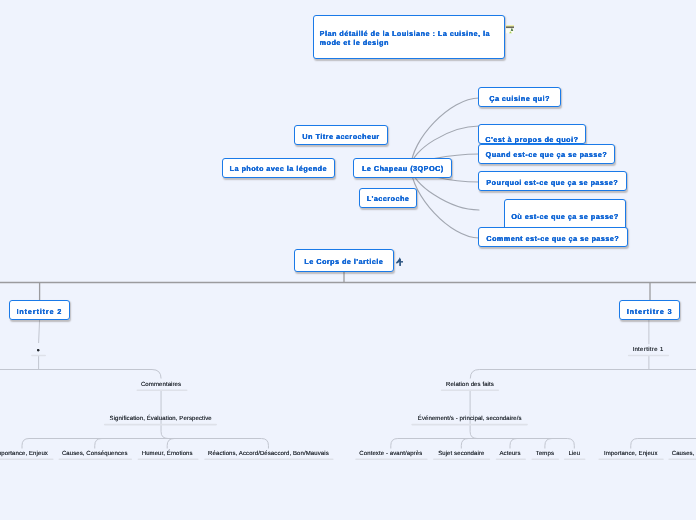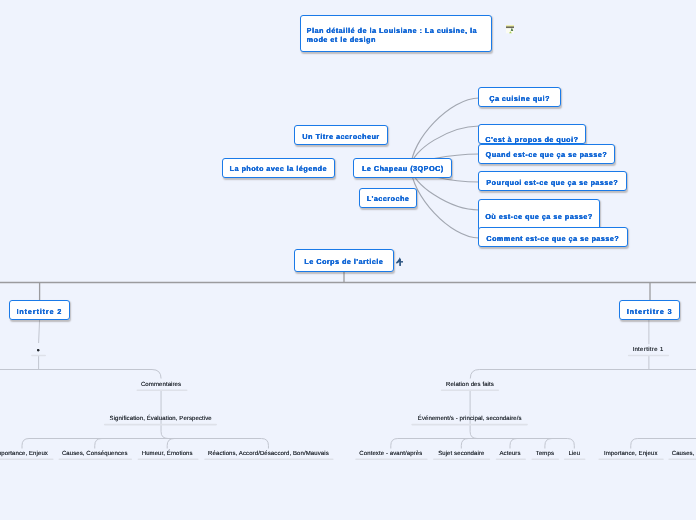--- a/index.html
+++ b/index.html
@@ -107,21 +107,21 @@
       <path d="M356,459.2 L426.9,459.2"></path>
       <path d="M433.8,459.2 L489.4,459.2"></path>
       <path d="M496.5,459.2 L525.2,459.2"></path>
       <path d="M532.2,459.2 L558.3,459.2"></path>
       <path d="M564.7,459.2 L584.7,459.2"></path>
       <path d="M599.2,459.2 L663,459.2"></path>
       <path d="M669.1,459.2 L740,459.2"></path>
     </g>
   </svg>
 
-  <div class="node ml" id="n-title" style="left:300px;top:15.2px;width:192px;height:37px;padding:1.8px 5.6px 0 5.6px;">
+  <div class="node ml" id="n-title" style="left:313px;top:15.2px;width:192px;height:44px;padding:1.8px 5.6px 0 5.6px;">
     <span>Plan détaillé de la Louisiane : La cuisine, la mode et le design</span>
   </div>
 
   <div class="node" id="n-untitre" style="left:294px;top:125.4px;width:94px;height:20px;padding-top:2.5px;">
     <span>Un Titre accrocheur</span>
   </div>
 
   <div class="node" id="n-photo" style="left:221.5px;top:157.7px;width:113.5px;height:20px;padding-top:2.5px;">
     <span>La photo avec la légende</span>
   </div>
@@ -223,20 +223,20 @@
   </div>
   <div class="node" style="left:478px;top:124px;width:107.7px;height:20px;padding-top:11px;">
     <span>C'est à propos de quoi?</span>
   </div>
   <div class="node" style="left:478px;top:143.6px;width:136.8px;height:20px;padding-top:2.5px;">
     <span>Quand est-ce que ça se passe?</span>
   </div>
   <div class="node" style="left:478px;top:171.4px;width:148.5px;height:20px;padding-top:2.5px;">
     <span>Pourquoi est-ce que ça se passe?</span>
   </div>
-  <div class="node" style="left:478px;top:199.4px;width:121.8px;height:32px;padding-top:2.5px;">
+  <div class="node" style="left:504px;top:199.4px;width:121.8px;height:32px;padding-top:2.5px;">
     <span>Où est-ce que ça se passe?</span>
   </div>
   <div class="node" style="left:478px;top:227.2px;width:149.5px;height:20px;padding-top:2.5px;">
     <span>Comment est-ce que ça se passe?</span>
   </div>
 
 </div>
 
 </body></html>

